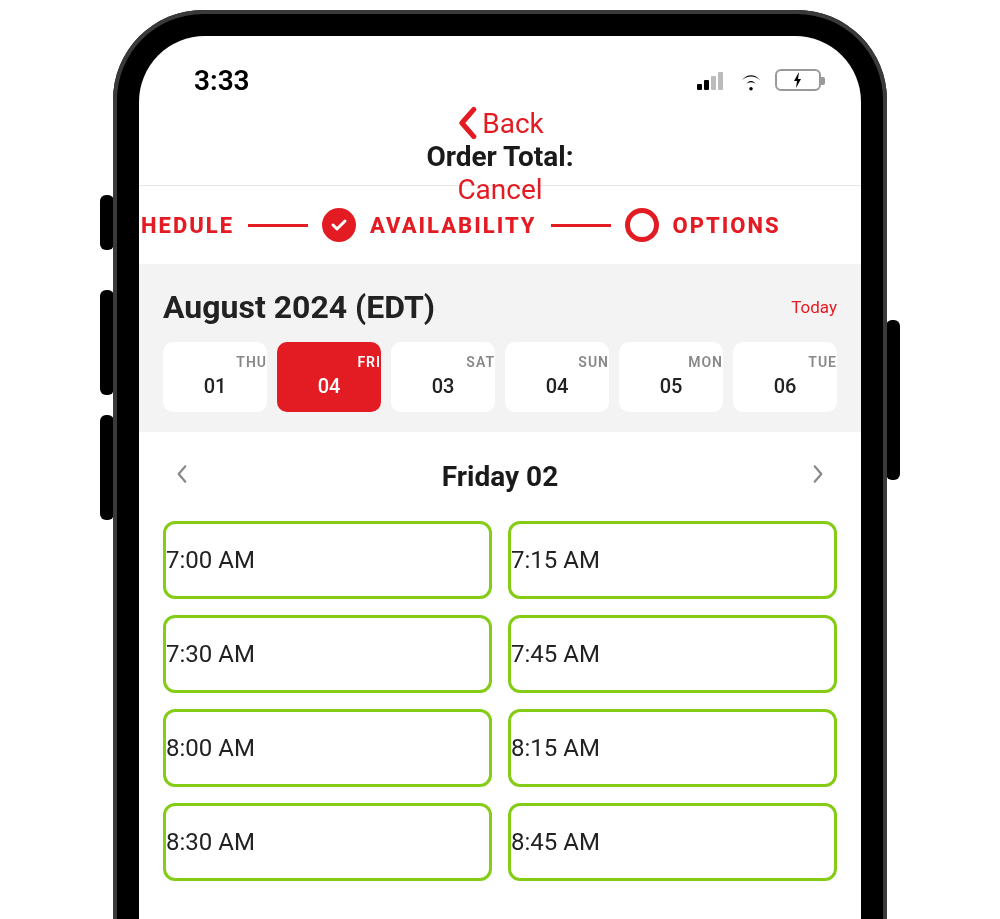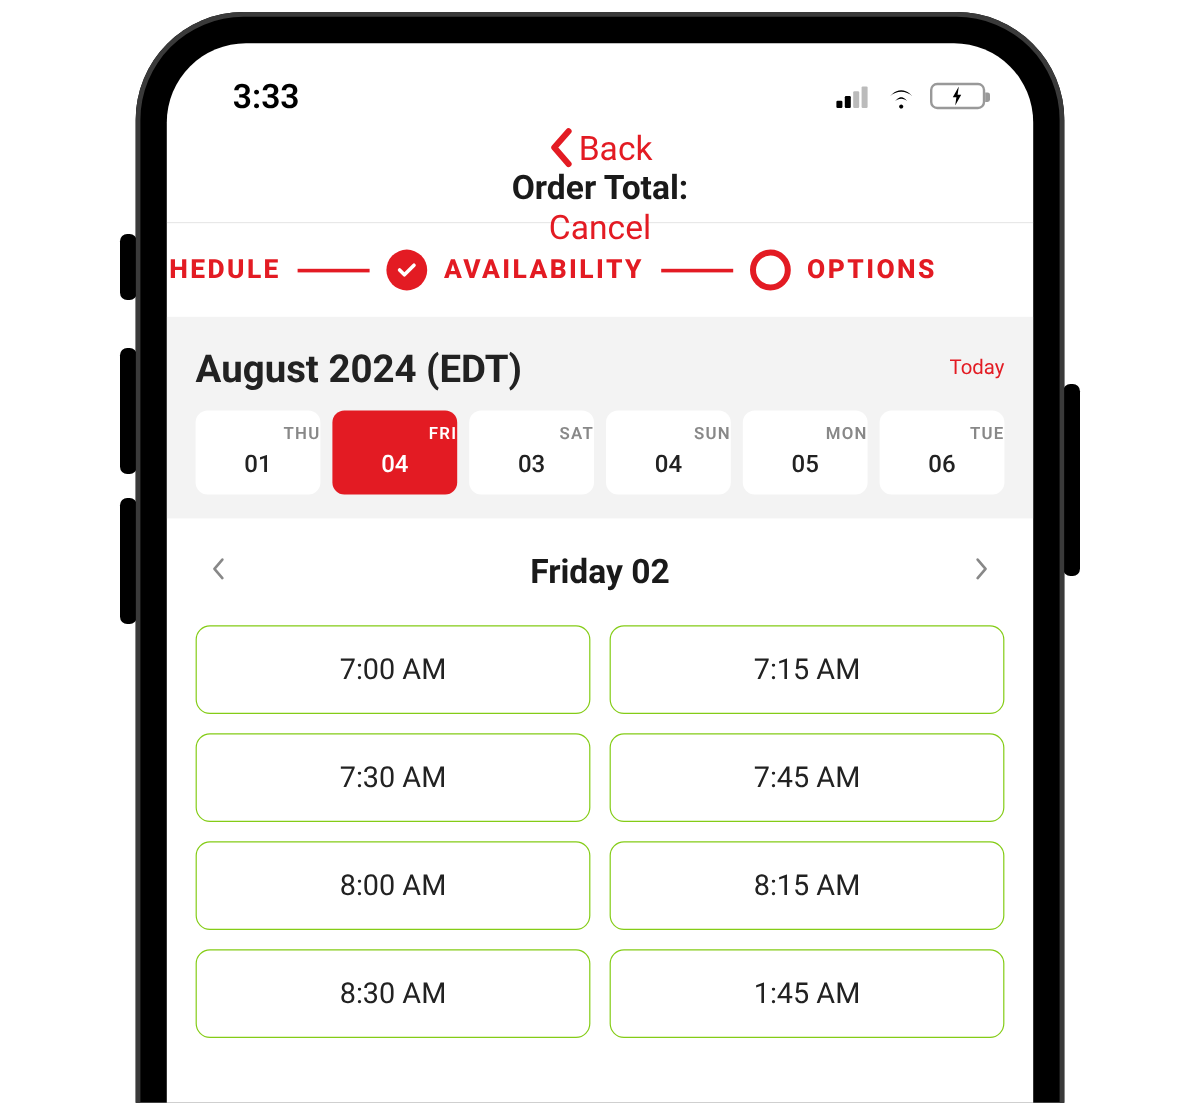--- a/index.html
+++ b/index.html
@@ -141,23 +141,23 @@
   .day-nav {
     display: flex; align-items: center; justify-content: space-between;
     padding: 28px 28px;
   }
   .day-nav .chev { color: #888; font-size: 24px; cursor:pointer; width:30px; text-align:center; }
   .day-nav-title { font-size: 28px; font-weight: 700; color: #1a1a1a; }
 
   
   .slots { padding: 0 24px; display: grid; grid-template-columns: 1fr 1fr; gap: 16px; }
   .slot {
-    border: 1px solid #84cc16;
+    border: 3px solid #84cc16;
     border-radius: 12px;
-    text-align: center;
+    text-align: left;
     padding: 22px 0;
     font-size: 24px;
     color: #222;
     cursor: pointer;
     background:#fff;
   }
 </style>
 </head>
 <body>
 
@@ -264,17 +264,17 @@
     </div>
 
     <div class="slots" id="slots">
         <div class="slot">7:00 AM</div>
         <div class="slot">7:15 AM</div>
         <div class="slot">7:30 AM</div>
         <div class="slot">7:45 AM</div>
         <div class="slot">8:00 AM</div>
         <div class="slot">8:15 AM</div>
         <div class="slot">8:30 AM</div>
-        <div class="slot">1:45 AM</div>
+        <div class="slot">8:45 AM</div>
       </div>
 
   </div>
 </div>
 
 </body></html>

